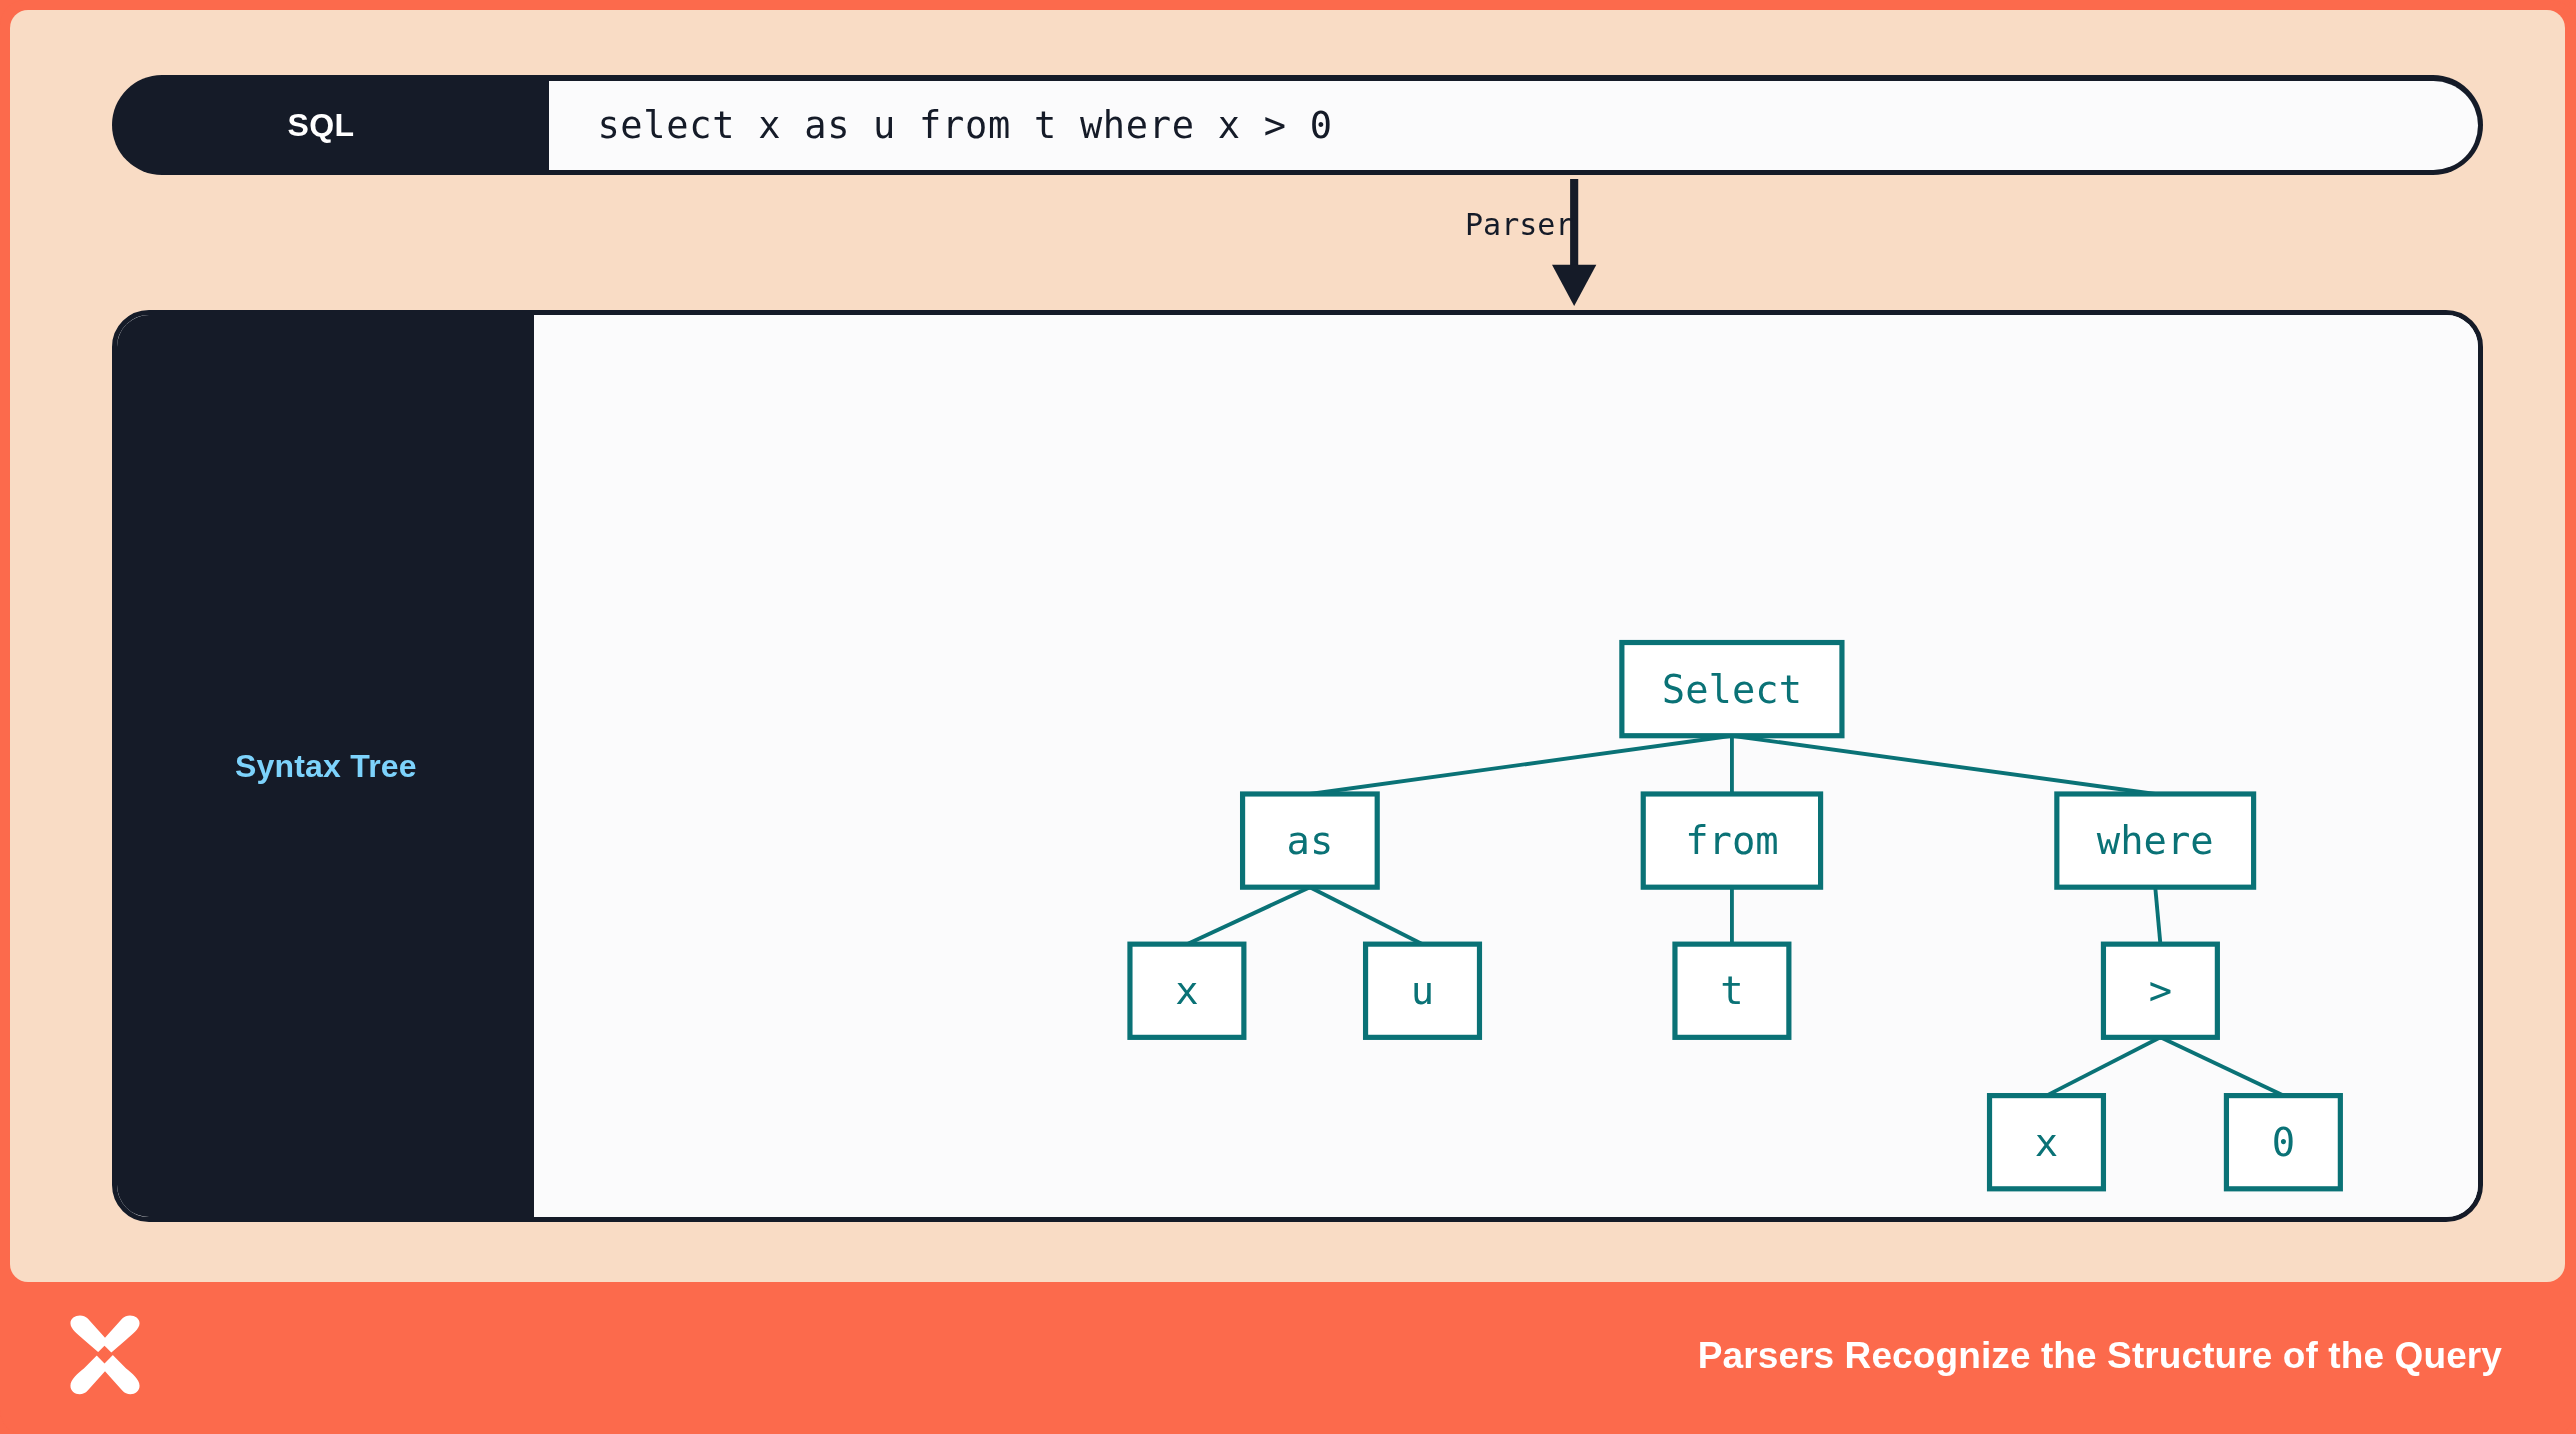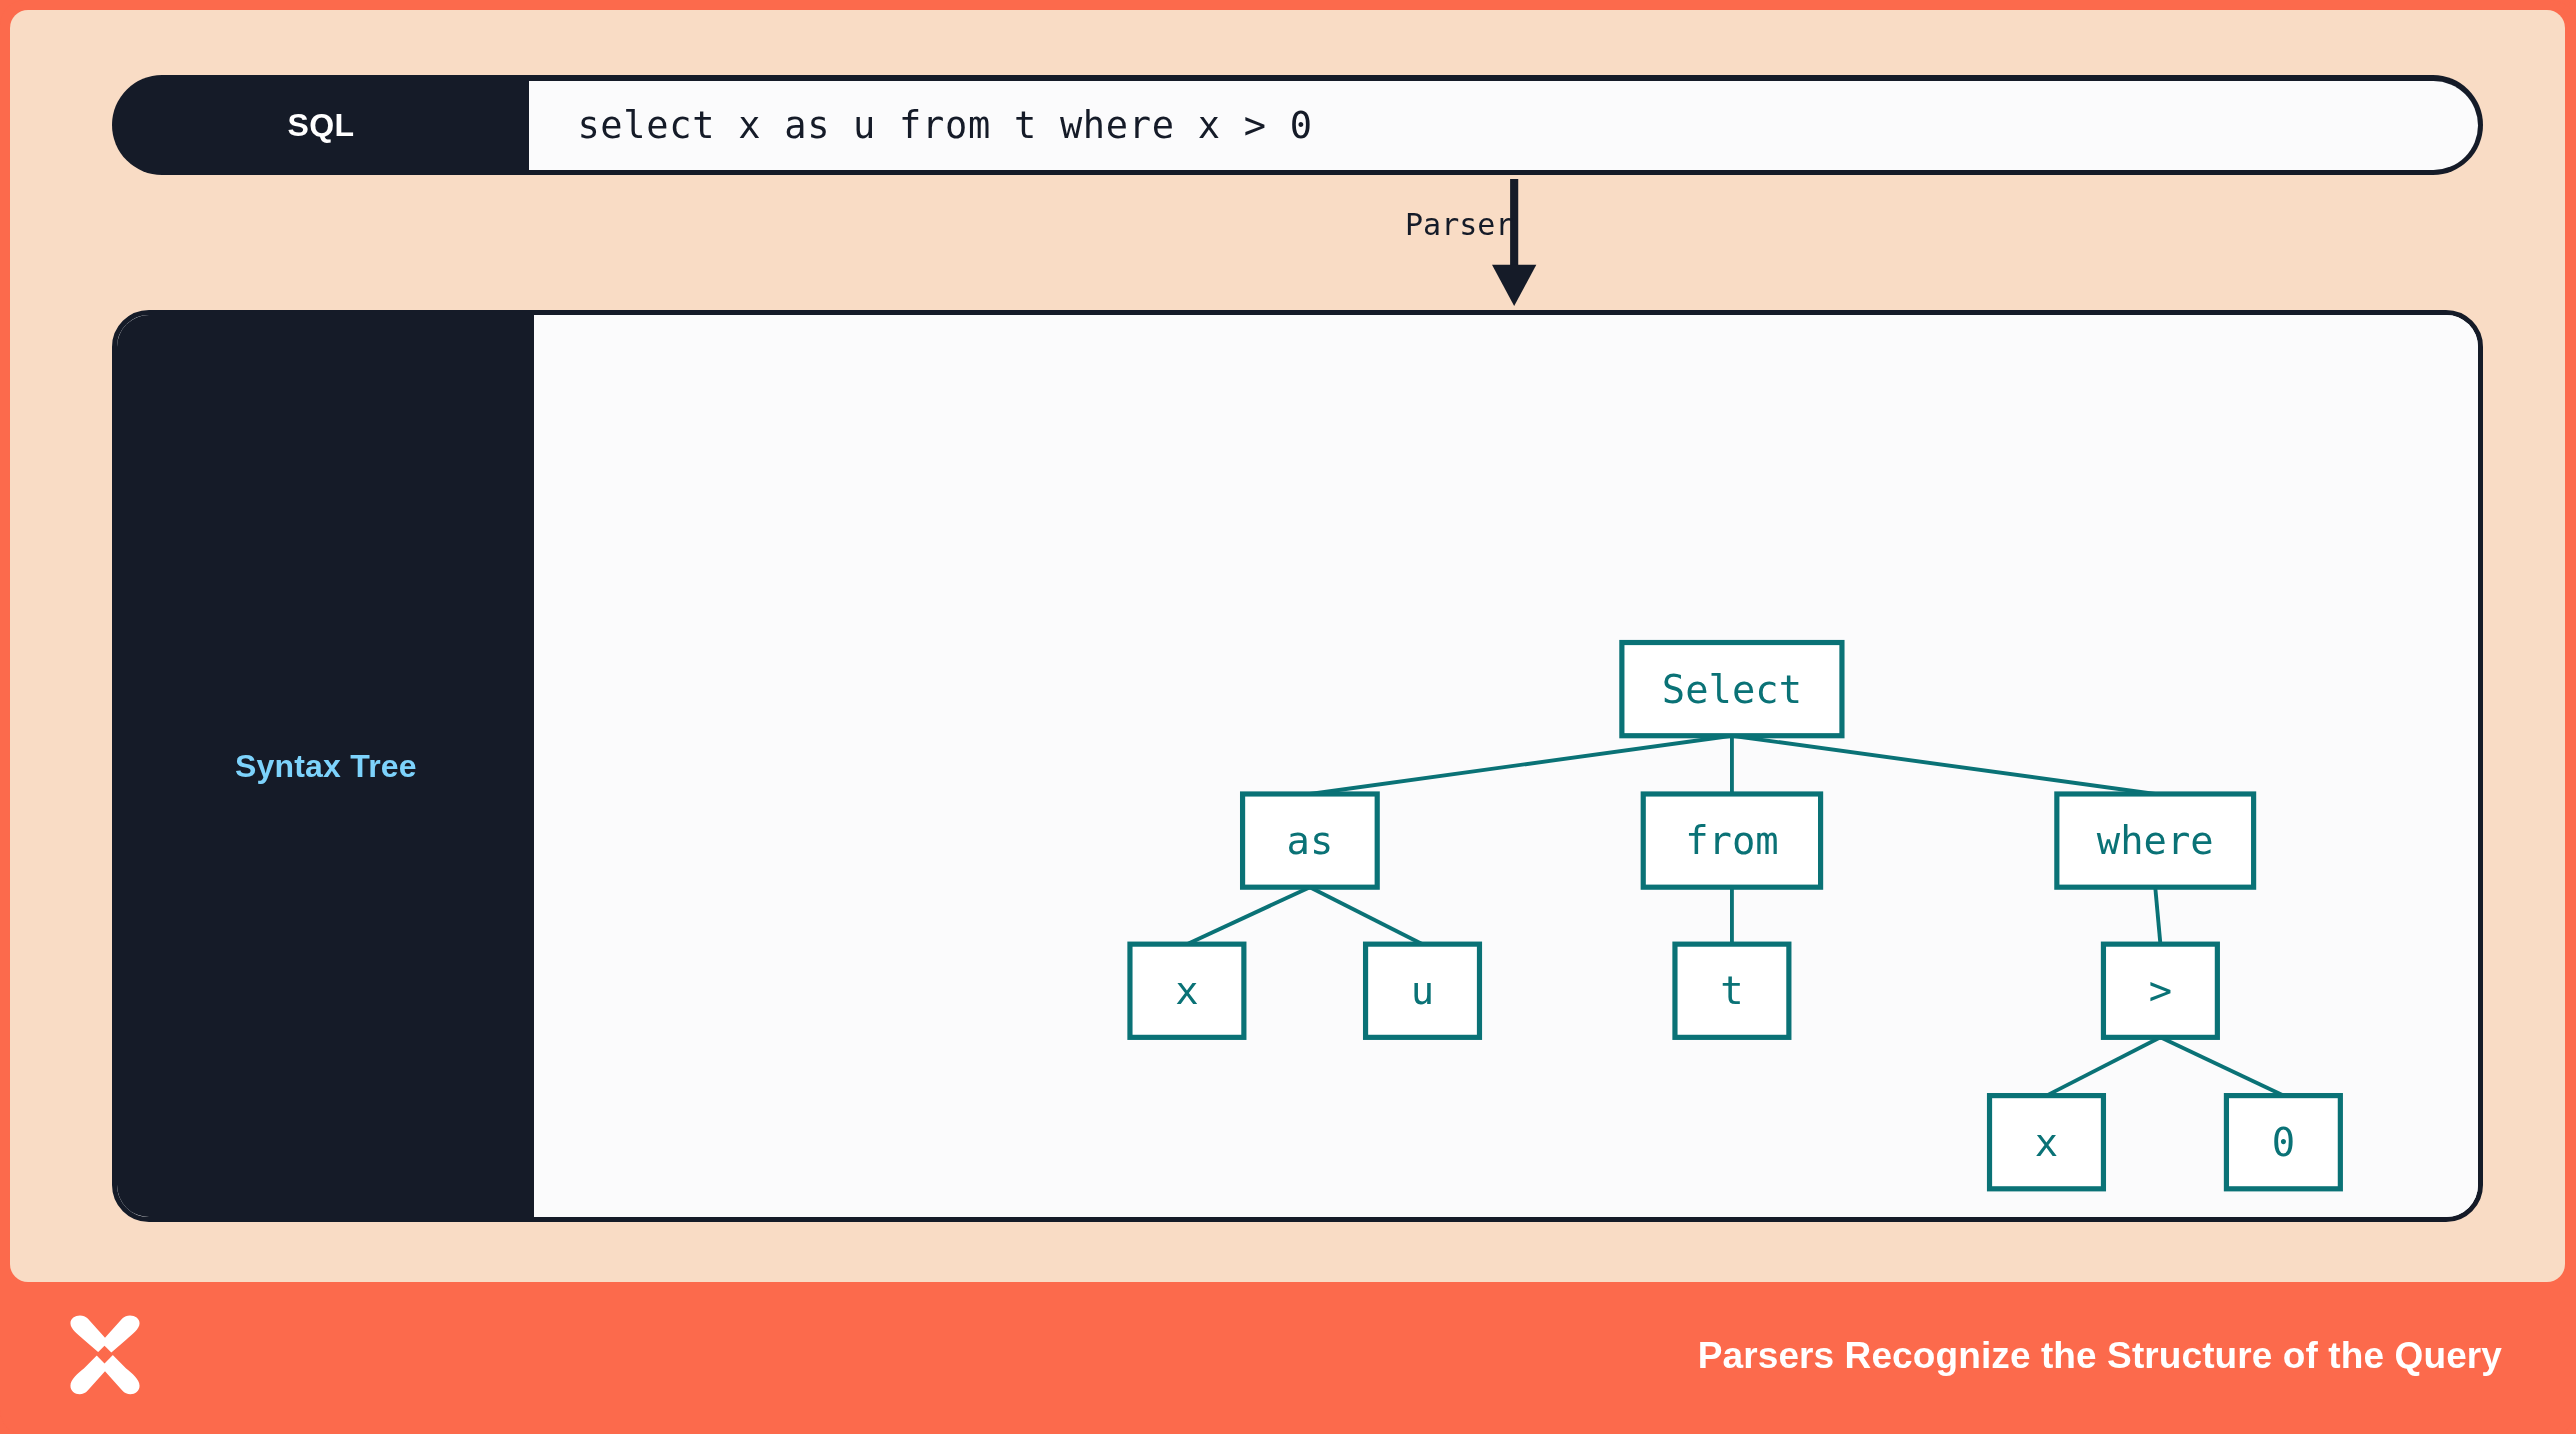--- a/index.html
+++ b/index.html
@@ -40,20 +40,21 @@
     position: absolute;
     left: 102px;
     top: 65px;
     width: 2371px;
     height: 100px;
     background: #151b28;
     border-radius: 50px;
     display: flex;
     align-items: stretch;
     overflow: hidden;
+    gap: 20px;
   }
   #sql-label {
     width: 417px;
     flex: 0 0 417px;
     display: flex;
     align-items: center;
     justify-content: center;
     color: #ffffff;
     font-size: 32px;
     font-weight: 700;
@@ -72,21 +73,21 @@
     font-family: "DejaVu Sans Mono", monospace;
     font-size: 37px;
     color: #151b28;
     letter-spacing: 0.7px;
     white-space: pre;
   }
 
   
   #parser-arrow {
     position: absolute;
-    left: 1260px;
+    left: 1320px;
     top: 169px;
     width: 311px;
     height: 133px;
     text-decoration: underline;
   }
   #parser-label {
     position: absolute;
     right: 68px;
     top: 28px;
     font-family: "DejaVu Sans Mono", monospace;

